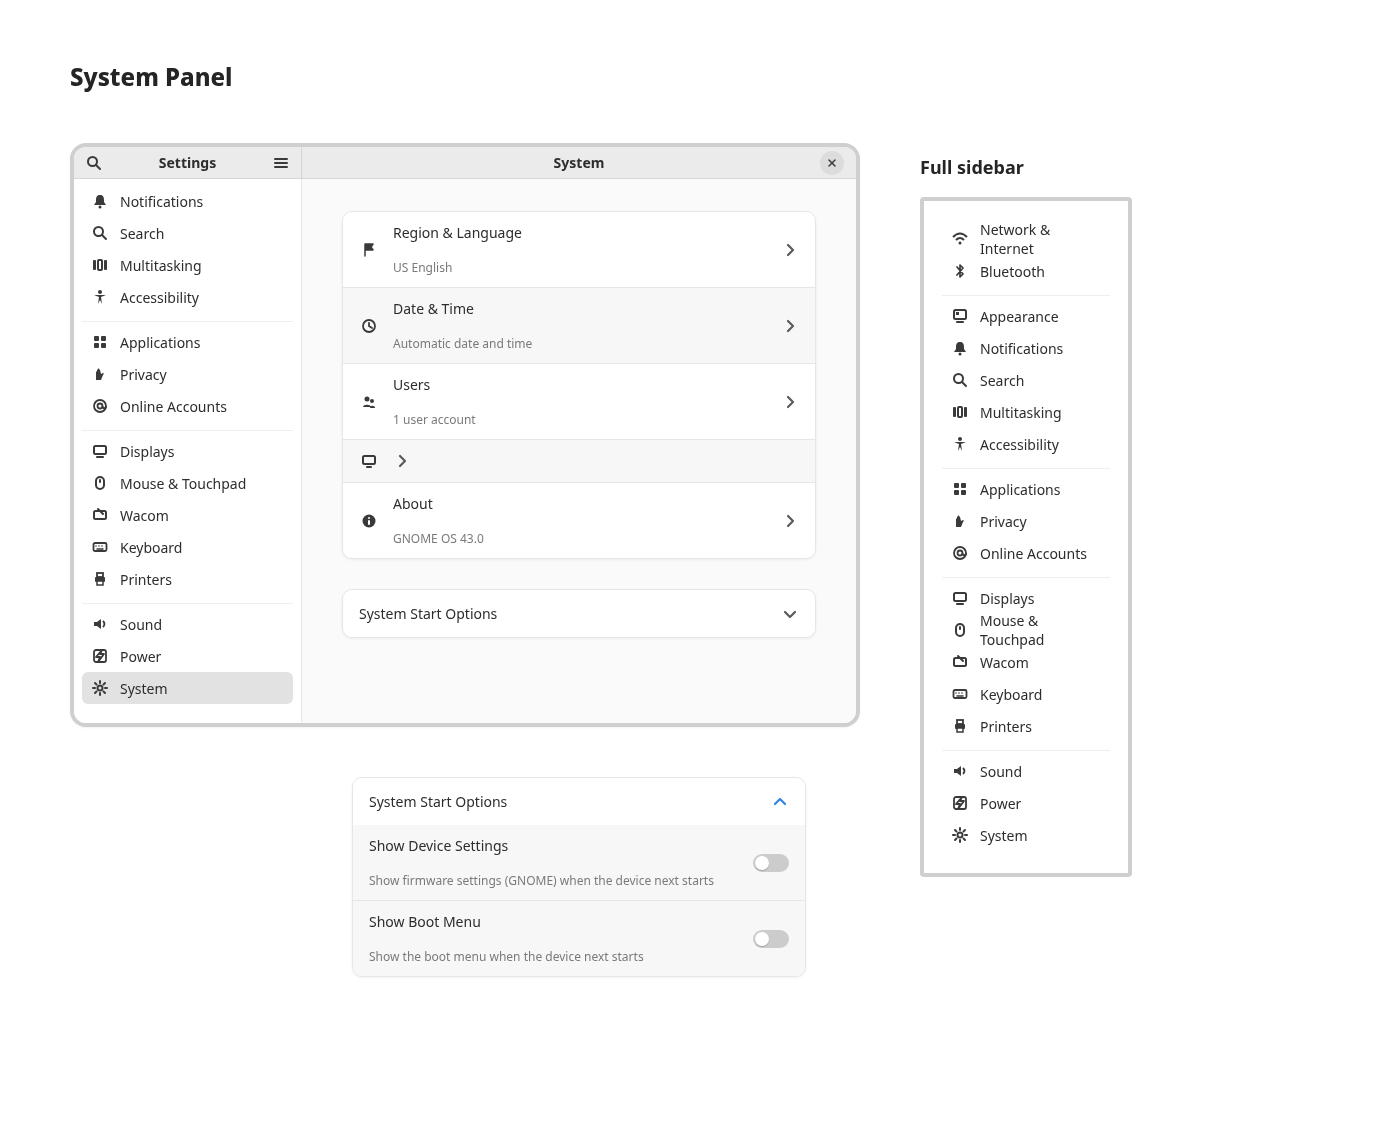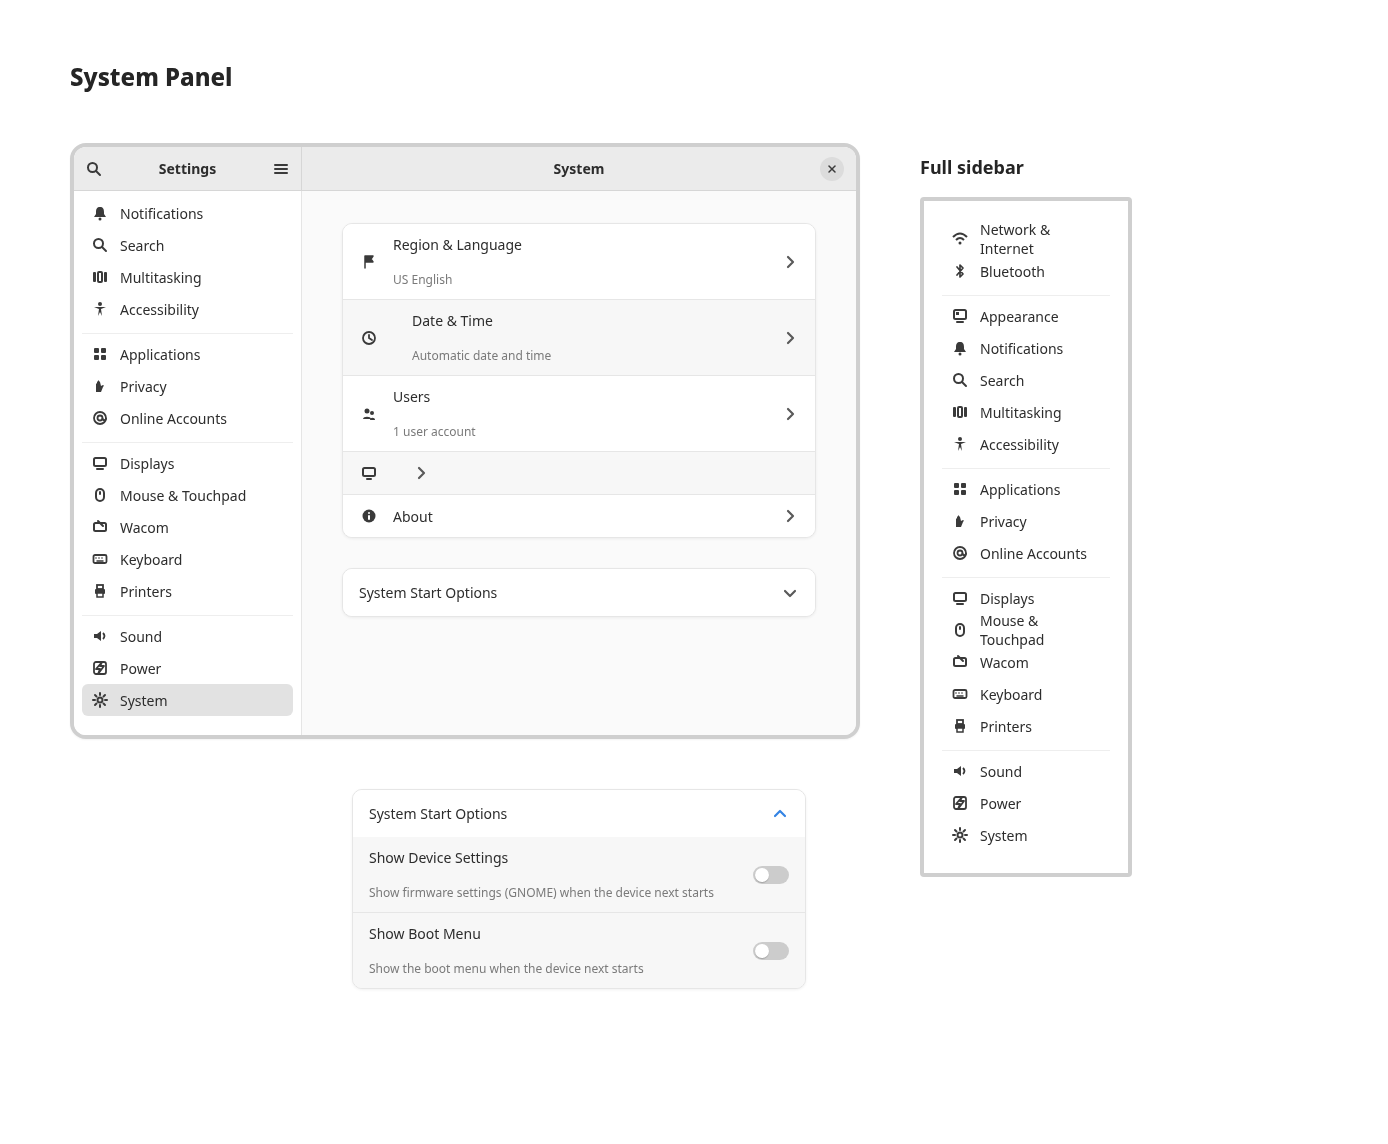--- a/index.html
+++ b/index.html
@@ -50,21 +50,21 @@
   .window{
     width:790px;
     border:4px solid var(--outer-border);
     border-radius:16px;
     background:#fff;
     overflow:hidden;
     box-shadow:0 1px 2px rgba(0,0,0,0.05);
   }
   .window-header{
     display:flex;
-    height:44px;
+    height:32px;
     background:var(--header-bg);
     border-bottom:1px solid #d6d6d6;
   }
   .header-left{
     width:228px;
     display:flex;
     align-items:center;
     position:relative;
     border-right:1px solid #d6d6d6;
   }
@@ -150,21 +150,21 @@
   }
   .card-group + .card-group{ margin-top:30px; }
   .row{
     display:flex;align-items:center;
     padding:11px 16px;
     border-top:1px solid var(--row-border);
     cursor:pointer;
     background:#fff;
   }
   .row:first-child{ border-top:none; }
-  .row.alt{ background:#f7f7f7;gap:19px; }
+  .row.alt{ background:#f7f7f7; }
   .row-icon{
     width:20px;height:20px;
     display:flex;align-items:center;justify-content:center;
     margin-right:14px;
     color:#3a3a3a;
     flex-shrink:0;
   }
   .row-text{flex:1;min-width:0;}
   .row-title{font-size:14px;font-weight:400;color:#2d2d2d;}
   .row-sub{font-size:12px;color:var(--subtext);margin-top:17px;}
@@ -588,20 +588,21 @@
                   </span>
                 </div>
                 <div class="row">
                   <span class="row-icon">
                     <svg width="16" height="16" viewBox="0 0 16 16">
                       <use href="#i-info"></use>
                     </svg>
                   </span>
     <div class="row-text">
       <div class="row-title">About</div>
+      <div class="row-sub">GNOME OS 43.0</div>
     </div>
     <span class="row-chev">
                     <svg width="16" height="16">
                       <use href="#i-chev-right"></use>
                     </svg>
                   </span>
                 </div>
               </div>
 
             <div class="card-group">

